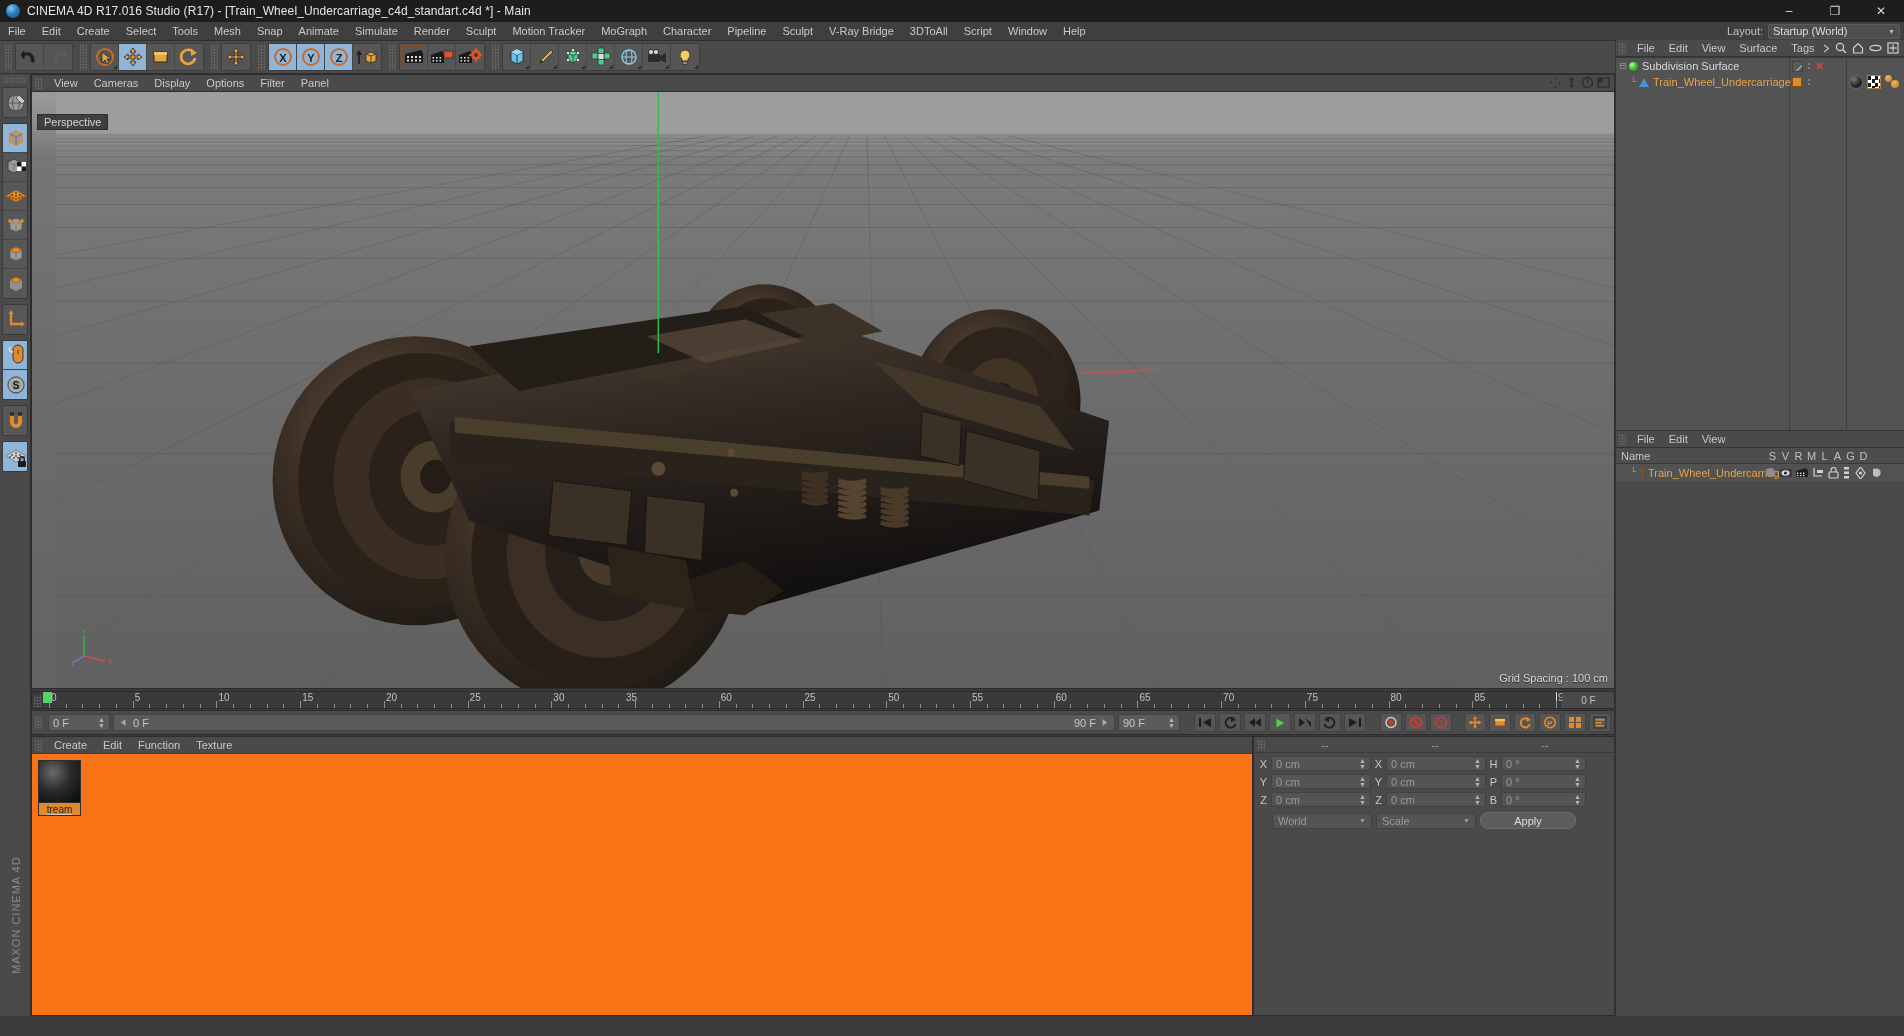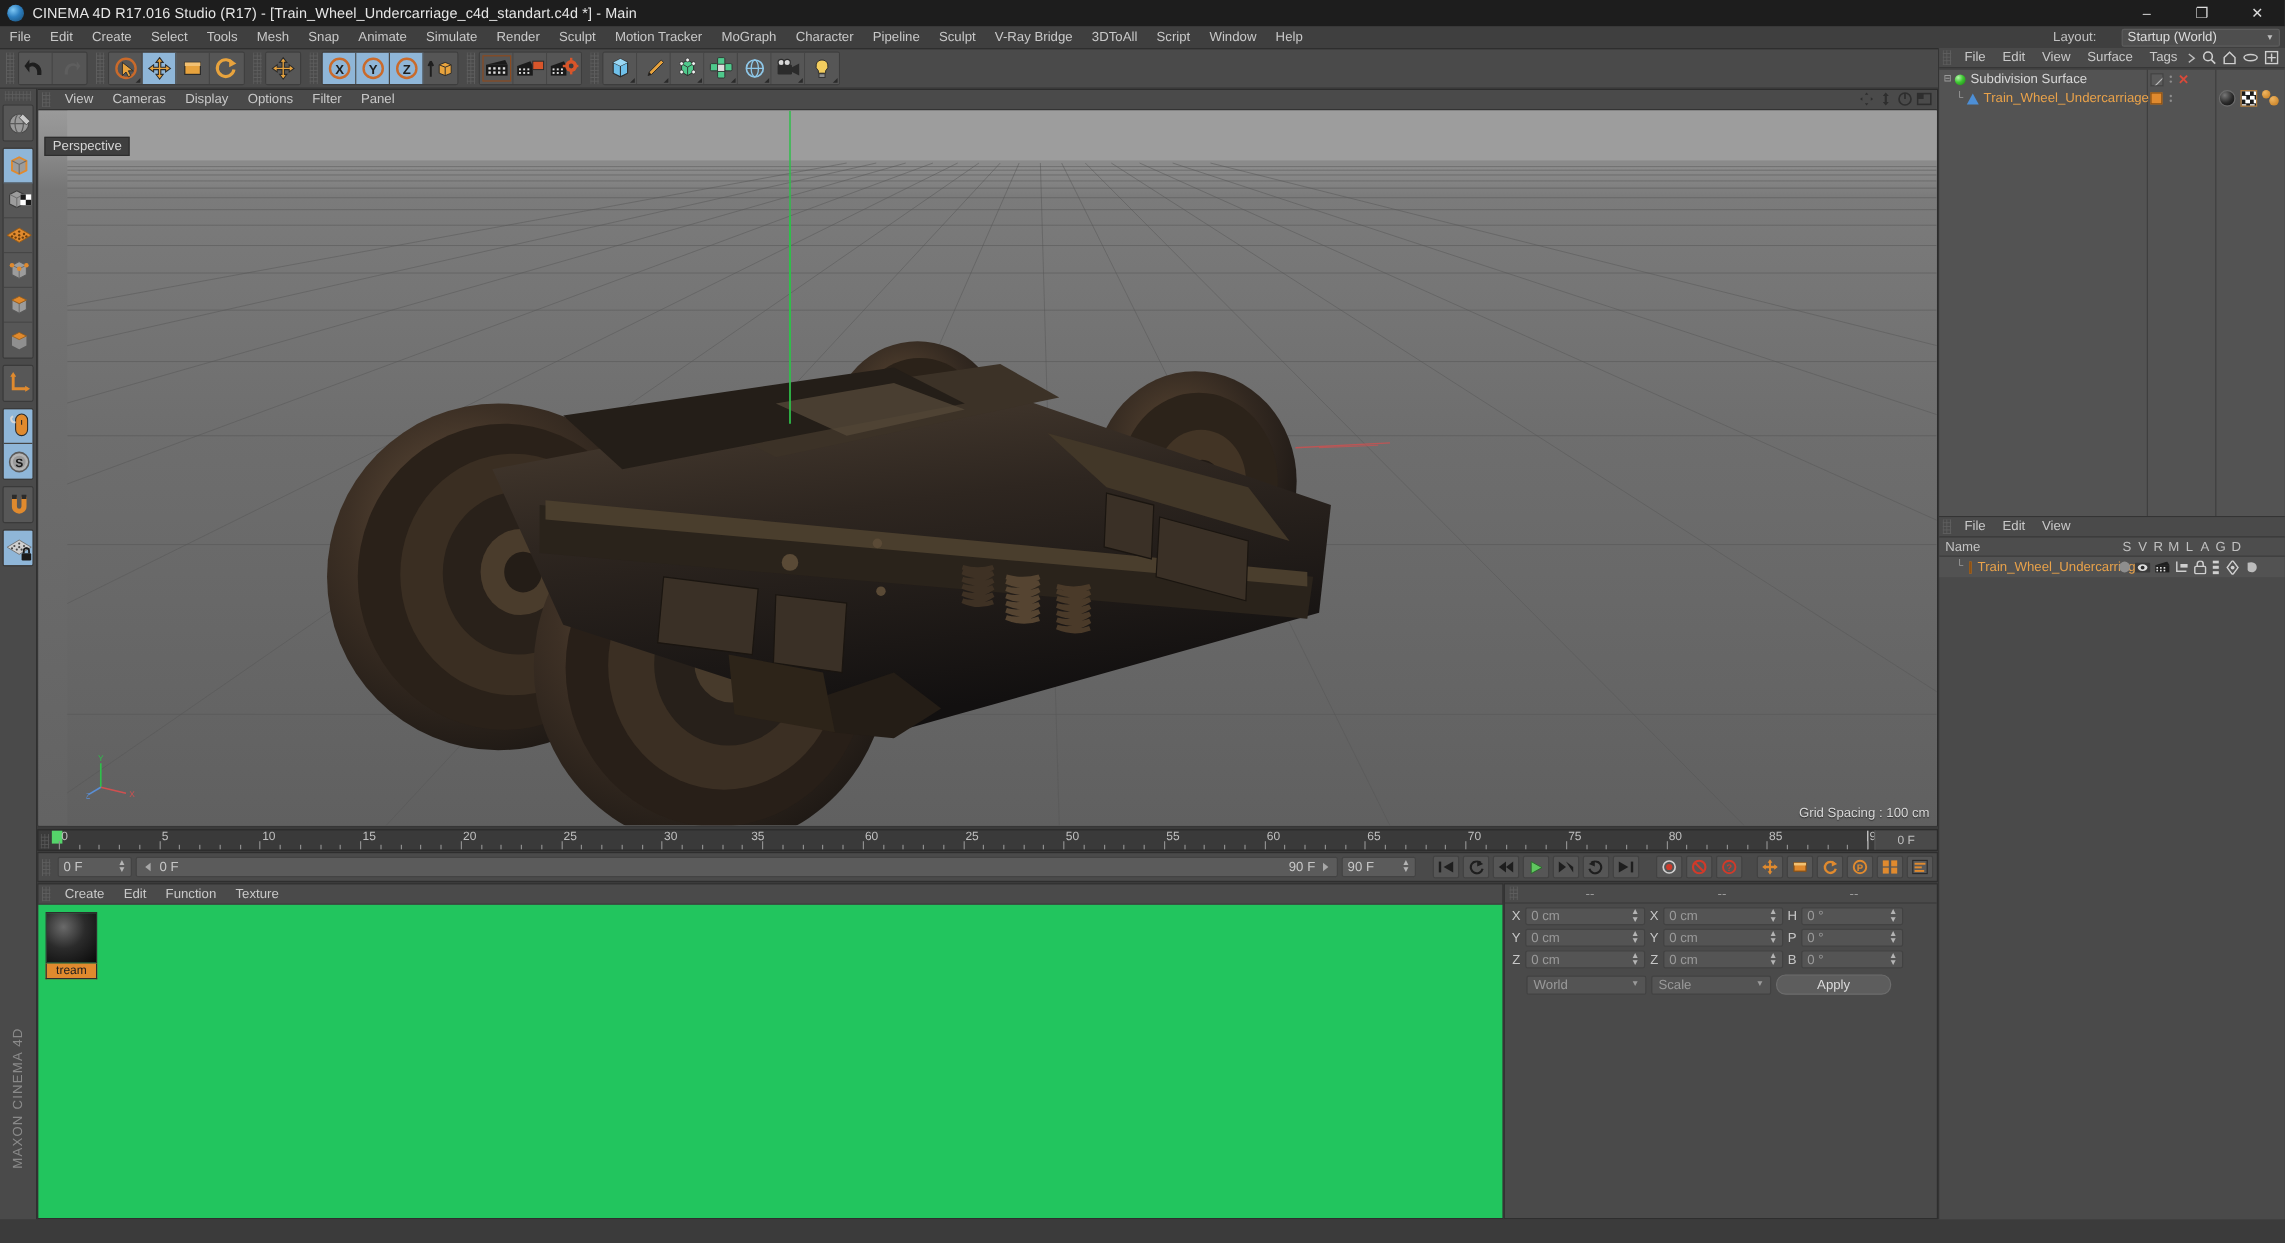--- a/index.html
+++ b/index.html
@@ -26,21 +26,21 @@
   .tb-ctrls{ margin-left:auto; display:flex; height:22px;}
   .tb-btn{ width:46px;height:22px;display:flex;align-items:center;justify-content:center;
            color:#dcdcdc; font-size:12px;}
 
   
   .menubar{
     height:19px; background:#3f3f3f; display:flex; align-items:center;
     border-bottom:1px solid #2e2e2e; position:relative;
   }
   .menu-item{ padding:0 8px; line-height:19px; font-size:11px; color:#c9c9c9; white-space:nowrap;}
-  .layout-box{ margin-left:auto; display:flex; align-items:center; padding-right:4px; gap:21px;}
+  .layout-box{ margin-left:auto; display:flex; align-items:center; padding-right:4px; gap:5px;}
   .layout-label{ font-size:11px; color:#c0c0c0;}
   .layout-select{
     width:132px;height:15px;background:#4e4e4e;border:1px solid #5c5c5c;border-radius:2px;
     display:flex;align-items:center;padding:0 4px;font-size:11px;color:#dcdcdc;
   }
   .layout-select .caret{ margin-left:auto; font-size:7px; color:#bdbdbd;}
 
   
   .toolbar{
     height:33px;background:#4a4a4a;display:flex;align-items:center;
@@ -184,21 +184,21 @@
                display:flex;align-items:center;padding:0 5px;font-size:11px;color:#c7c7c7;gap:5px;}
   .pbtn{ width:22px;height:19px;background:#565656;border:1px solid #424242;border-radius:2px;
          display:flex;align-items:center;justify-content:center;}
 
   
   .matbar{
     position:absolute; left:31px; top:736px; width:1222px; bottom:20px; background:#4a4a4a;
     border:1px solid #2e2e2e;
   }
   .mb-head{ height:17px; display:flex; align-items:center; border-bottom:1px solid #3a3a3a;}
-  .mb-body{ position:absolute; left:0;top:17px;right:0;bottom:0; background:#22c55e; padding:6px;}
+  .mb-body{ position:absolute; left:0;top:17px;right:0;bottom:0; background:#f97316; padding:6px;text-decoration:underline;}
   .mat-thumb{ width:43px; }
   .mat-thumb .sphere{
     width:43px;height:43px;border:1px solid #2e2e2e;
     background:radial-gradient(circle at 34% 28%,#6a6a6a 0%,#2b2b2b 45%,#090909 100%);
   }
   .mat-thumb .cap{ background:#e08a2e; color:#1d1d1d; font-size:10px; text-align:center;
                    height:13px; line-height:13px; border:1px solid #2e2e2e; border-top:none;}
 
   
   .coords{

